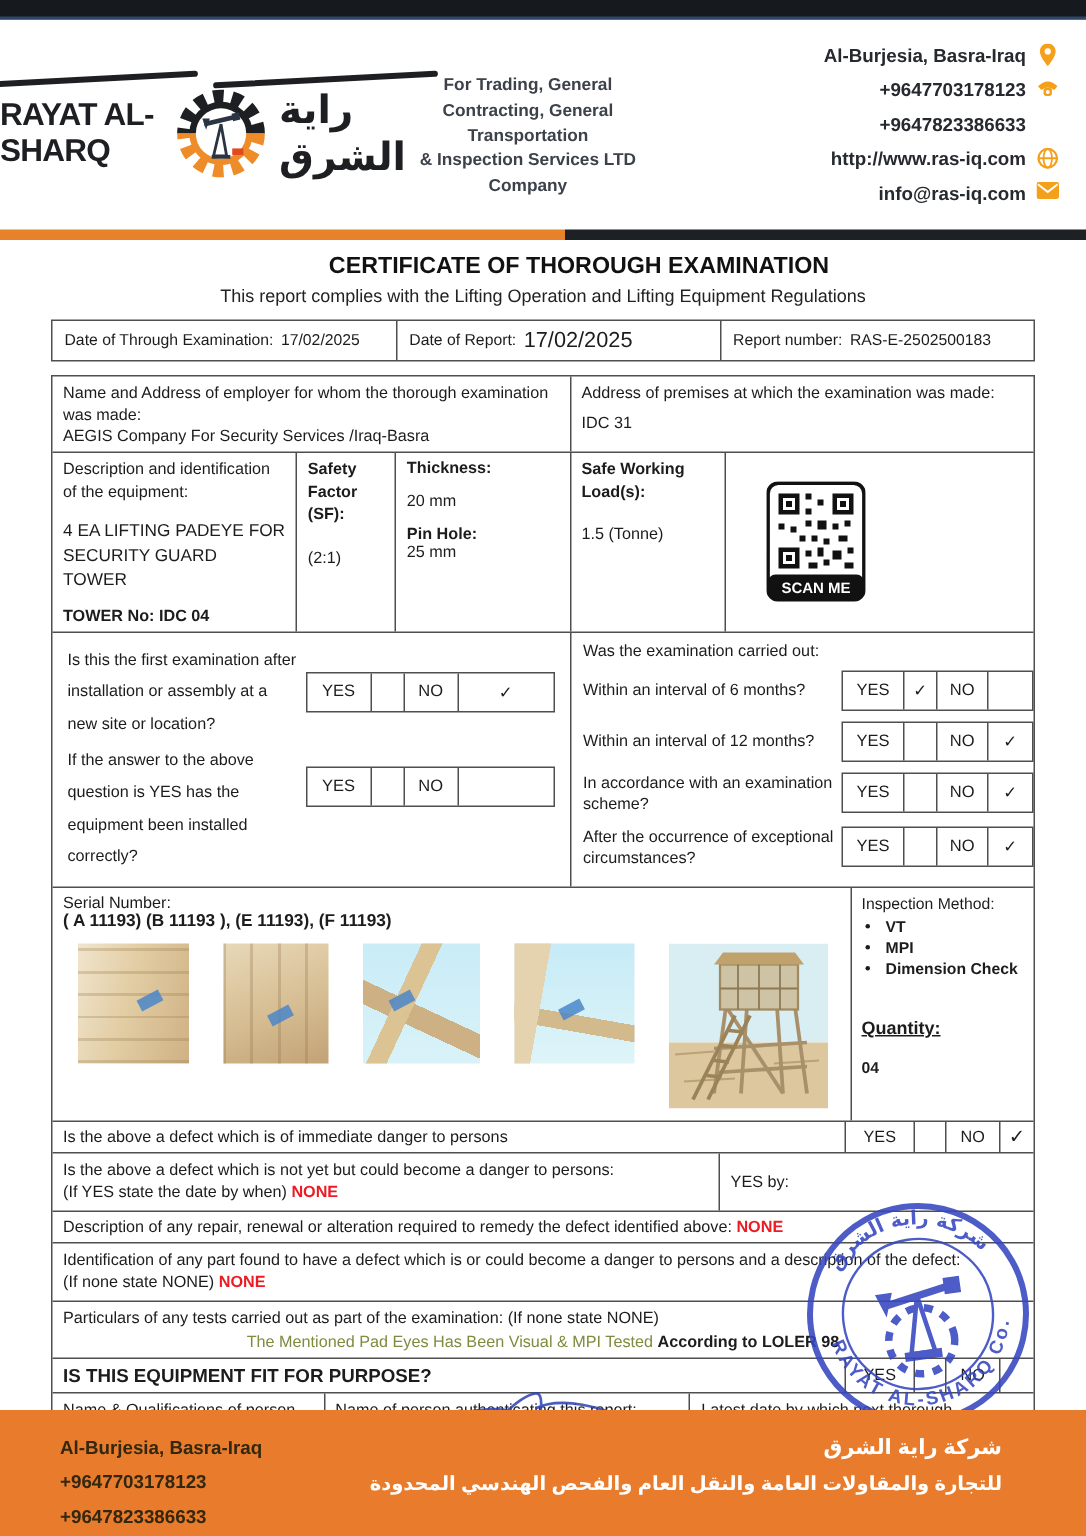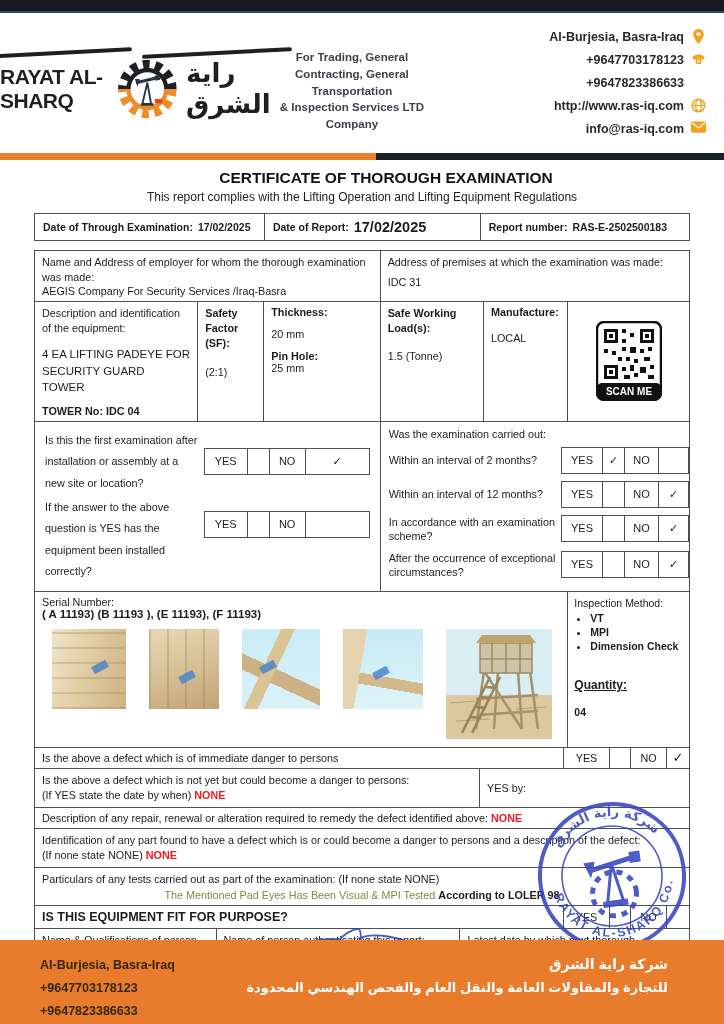--- a/index.html
+++ b/index.html
@@ -24,21 +24,21 @@
   .divider { height:7px; background:linear-gradient(to right, #e8822a 0 52%, #1d2125 52% 100%); }
 
   
   .title-wrap { text-align:center; margin-top:9px; }
   .doc-title { font-size:15.5px; font-weight:bold; color:#111;margin-left:48px; }
   .doc-subtitle { font-size:12px; color:#222; margin-top:3px; }
 
   
   .content { margin:0 34px; }
   .dates-table { display:flex; border:1px solid #4f4f4f; margin-top:9px; }
-  .dates-table .dc { padding:5px 8px; font-size:10.5px; border-left:1px solid #4f4f4f; display:flex; align-items:center; gap:5px;font-weight:bold; }
+  .dates-table .dc { padding:5px 8px; font-size:10.5px; border-left:1px solid #4f4f4f; display:flex; align-items:center; gap:5px; }
   .dates-table .dc:first-child { border-left:none; }
   .dc1 { width:35%; } .dc2 { width:33%; } .dc3 { width:32%; }
   .date-big { font-size:14.5px; }
 
   .main-table { border:1px solid #4f4f4f; margin-top:9px; font-size:10.8px; }
   .trow { display:flex; border-top:1px solid #4f4f4f; }
   .trow:first-child { border-top:none; }
   .tc { border-left:1px solid #4f4f4f; padding:4px 7px; }
   .tc:first-child { border-left:none; }
 
@@ -275,25 +275,20 @@
           <div class="sp10"></div>
           <div>20 mm</div>
           <div class="sp10"></div>
           <div class="b">Pin Hole:</div>
           <div>25 mm</div>
         </div>
         <div class="tc eq-swl">
           <div class="b lh">Safe Working Load(s):</div>
           <div class="sp14"></div>
           <div>1.5 (Tonne)</div>
-        </div>
-        <div class="tc eq-man">
-          <div class="b">Manufacture:</div>
-          <div class="sp14"></div>
-          <div>LOCAL</div>
         </div>
         <div class="tc eq-qr">
           <svg width="66" height="80" viewBox="0 0 66 80">
             <rect x="1" y="1" width="64" height="78" rx="7" fill="#fff" stroke="#111" stroke-width="2.5"></rect>
             <g fill="#111">
               <rect x="8" y="8" width="14" height="14"></rect>
                 <rect x="11" y="11" width="8" height="8" fill="#fff"></rect>
                 <rect x="13" y="13" width="4" height="4"></rect>
               <rect x="44" y="8" width="14" height="14"></rect>
                 <rect x="47" y="11" width="8" height="8" fill="#fff"></rect>
@@ -345,21 +340,21 @@
               <span class="c cy">YES</span>
               <span class="c cb1 chk"></span>
               <span class="c cn">NO</span>
               <span class="c cb2 chk"></span>
             </div>
           </div>
         </div>
         <div class="tc q-right">
           <div>Was the examination carried out:</div>
           <div class="q-right-row">
-            <div class="qr-text">Within an interval of 2 months?</div>
+            <div class="qr-text">Within an interval of 6 months?</div>
             <div class="yn yn-r">
               <span class="c cy">YES</span>
               <span class="c cb1 chk">✓</span>
               <span class="c cn">NO</span>
               <span class="c cb2 chk"></span>
             </div>
           </div>
           <div class="q-right-row">
             <div class="qr-text">Within an interval of 12 months?</div>
             <div class="yn yn-r">

